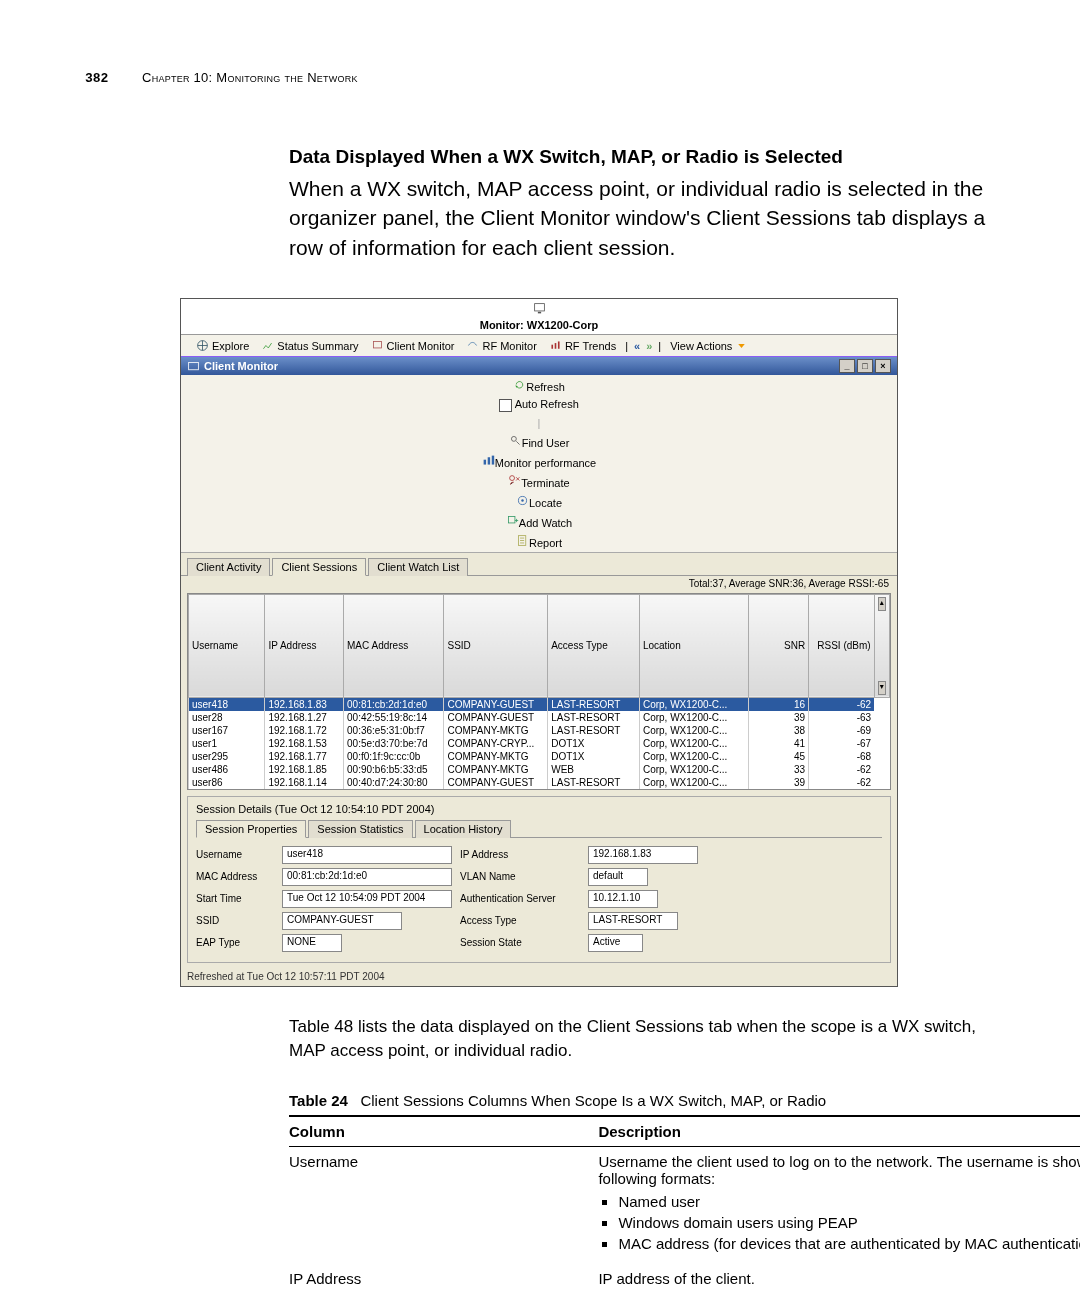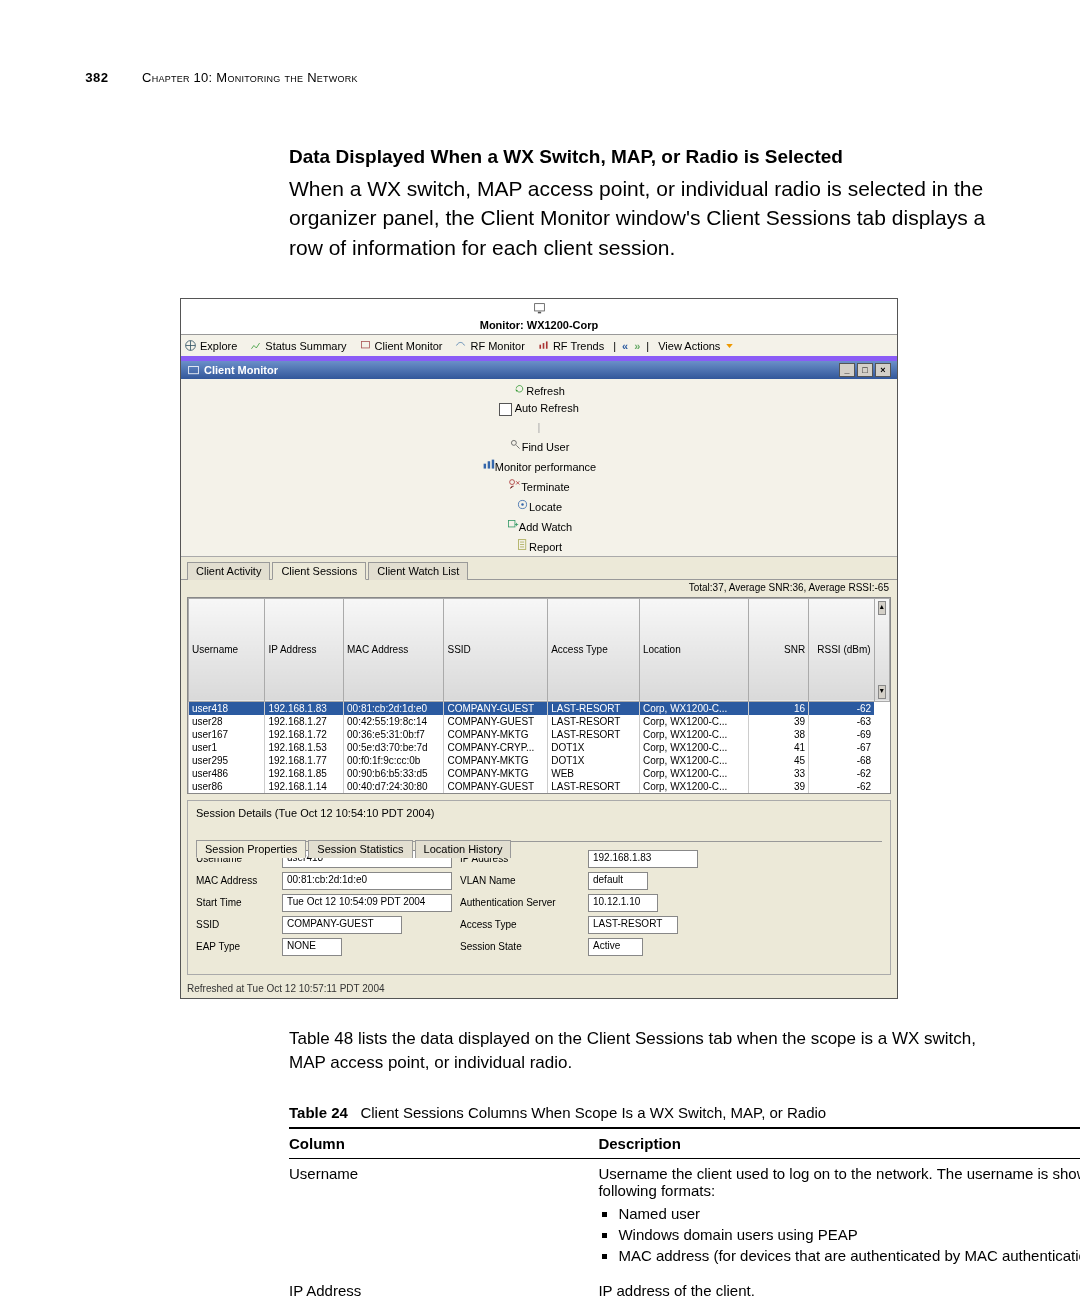--- a/index.html
+++ b/index.html
@@ -83,22 +83,22 @@
     padding: 3px 6px;
     font-weight: bold;
     border-bottom: 1px solid #999;
     display: flex;
     align-items: center;
     gap: 4px;
     flex-direction: column;
   }
   .ss-toolbar {
     background: #f4f2e9;
-    padding: 3px 0;
-    border-bottom: 5px solid #8b5cf6;
+    padding: 3px 12px;
+    border-bottom: 1px solid #8b5cf6;
     display: flex;
     align-items: center;
     gap: 6px;
     flex-wrap: wrap;
   }
   .ss-toolbar .tbtn {
     display: inline-flex;
     align-items: center;
     gap: 3px;
     padding: 1px 3px;
@@ -187,25 +187,25 @@
   }
   .ss-grid tr.selected td { background: #2b5aa0; color: #fff; }
   .ss-grid th.num, .ss-grid td.num { text-align: right; }
   .scroll-col { width:14px; background:#e3e3e3; border-left:1px solid #aaa; }
   .scroll-btn { height:12px; background:#d4d0c8; border:1px solid #888; font-size:8px; text-align:center; line-height:10px; }
 
   .ss-details {
     border: 1px solid #aaa;
     margin: 4px 6px 6px 6px;
     background: #ece9d8;
-    padding: 6px 8px 18px 8px;
+    padding: 6px 8px 10px 8px;
   }
   .ss-details-title { margin-bottom: 4px; }
   .det-tabs { display:flex; gap:2px; border-bottom:1px solid #999; }
-  .det-tab { padding:2px 8px; border:1px solid #999; border-bottom:none; background:#e2ded0; position:relative; top:17px;}
+  .det-tab { padding:2px 8px; border:1px solid #999; border-bottom:none; background:#e2ded0; position:relative; top:1px;}
   .det-tab.active { background:#ece9d8; border-bottom:1px solid #ece9d8; }
   .det-grid {
     display: grid;
     grid-template-columns: 78px 170px 120px 110px;
     gap: 4px 8px;
     margin-top: 8px;
     align-items: center;
     font-size: 10px;
   }
   .det-grid .lbl { white-space: nowrap; }

